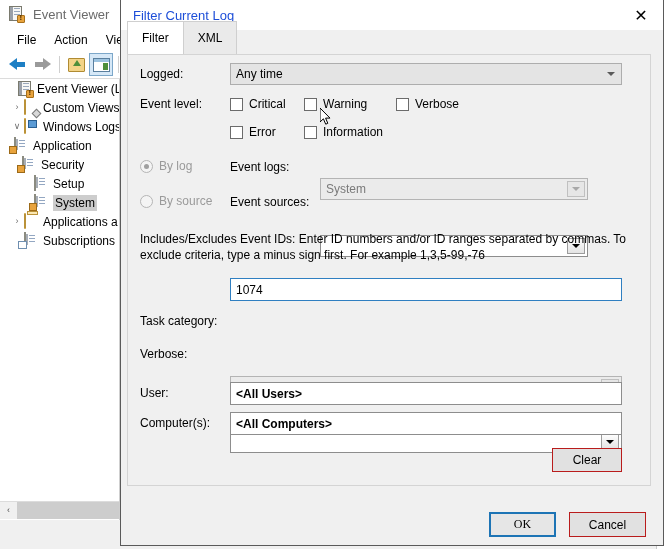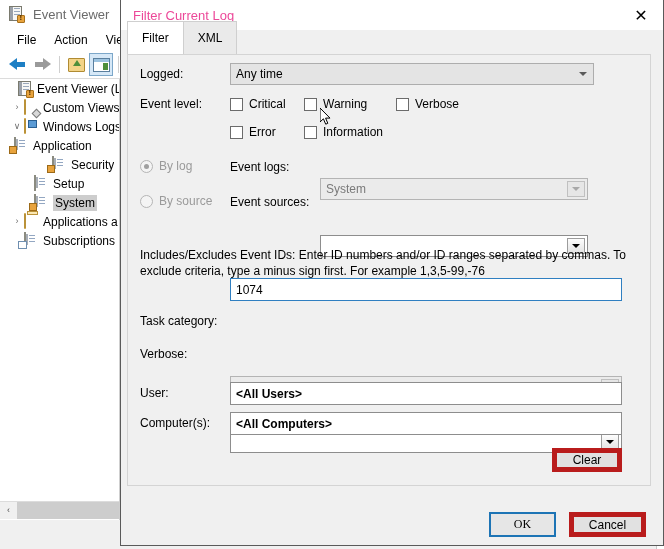--- a/index.html
+++ b/index.html
@@ -414,21 +414,21 @@
   #dlg-titlebar {
     height: 30px;
     background: #ffffff;
     display: flex;
     align-items: center;
     justify-content: space-between;
   }
   #dlg-title {
     margin-left: 12px;
     font-size: 13px;
-    color: #ec4899;
+    color: #1d4ed8;
   }
   #dlg-close {
     width: 44px; height: 29px;
     display: flex;
     align-items: center;
     justify-content: center;
     font-size: 16px;
     color: #000;
     font-family: "Liberation Sans", sans-serif;
   }
@@ -591,21 +591,21 @@
   .helptext {
     position: absolute;
     font-size: 12px;
     color: #000;
     line-height: 16px;
   }
 
   .btn {
     box-sizing: border-box;
     background: #e1e1e1;
-    border: 5px solid #b91c1c;
+    border: 1px solid #b91c1c;
     font-size: 12px;
     color: #000;
     display: flex;
     align-items: center;
     justify-content: center;
     font-family: "Liberation Sans", sans-serif;
   }
   .btn.default {
     border: 2px solid #1d74b5;
     background: #e6e6e6;
@@ -681,21 +681,21 @@
       <span class="expander">∨</span>
       <span class="ic"><span class="ic-folder-win"></span></span>
       <span class="lbl">Windows Logs</span>
     </div>
 
     <div class="tree-row" style="padding-left:14px">
       <span class="ic"><span class="ic-log warn"><span class="warnbadge"></span></span></span>
       <span class="lbl">Application</span>
     </div>
 
-    <div class="tree-row" style="padding-left:52px">
+    <div class="tree-row" style="padding-left:22px">
       <span class="ic"><span class="ic-log warn"><span class="warnbadge"></span></span></span>
       <span class="lbl">Security</span>
     </div>
 
     <div class="tree-row" style="padding-left:34px">
       <span class="ic"><span class="ic-log"></span></span>
       <span class="lbl">Setup</span>
     </div>
 
     <div class="tree-row selected" style="padding-left:34px">
@@ -751,21 +751,21 @@
   <div id="tabstrip">
     <div class="tab active">Filter</div>
     <div class="tab">XML</div>
   </div>
 
   <div id="tabpanel">
 
     <div class="row" style="left:12px; top:12px;align-items:flex-end;">
       <span class="lbl-static">Logged:</span>
     </div>
-    <div class="combo flat" style="left:102px; top:8px; width:364px;">
+    <div class="combo flat" style="left:102px; top:8px; width:392px;">
       <span>Any time</span>
       <span class="chev"></span>
     </div>
 
     <div class="row" style="left:12px; top:42px;">
       <span class="lbl-static">Event level:</span>
     </div>
     <div class="cb" style="position:absolute; left:102px; top:42px;">
       <span class="box"></span>
       <span class="txt">Critical</span>
@@ -808,21 +808,21 @@
     <div class="row" style="left:102px; top:140px;">
       <span class="lbl-static">Event sources:</span>
     </div>
     <div class="combo" style="left:192px; top:136px; width:268px;">
       <span></span>
       <span class="dropbtn">
           <span class="tri"></span>
         </span>
     </div>
 
-    <div class="helptext" style="left:12px; top:192px; width:498px;">Includes/Excludes Event IDs: Enter ID numbers and/or ID ranges separated by commas. To exclude criteria, type a minus sign first. For example 1,3,5-99,-76</div>
+    <div class="helptext" style="left:12px; top:176px; width:498px;">Includes/Excludes Event IDs: Enter ID numbers and/or ID ranges separated by commas. To exclude criteria, type a minus sign first. For example 1,3,5-99,-76</div>
 
     <div class="textbox focused" style="position:absolute; left:102px; top:223px; width:392px;">
       <span>1074</span>
     </div>
 
     <div class="row" style="left:12px; top:259px;">
       <span class="lbl-static">Task category:</span>
     </div>
     <div class="combo disabled" style="left:102px; top:255px; width:392px;">
       <span></span>

